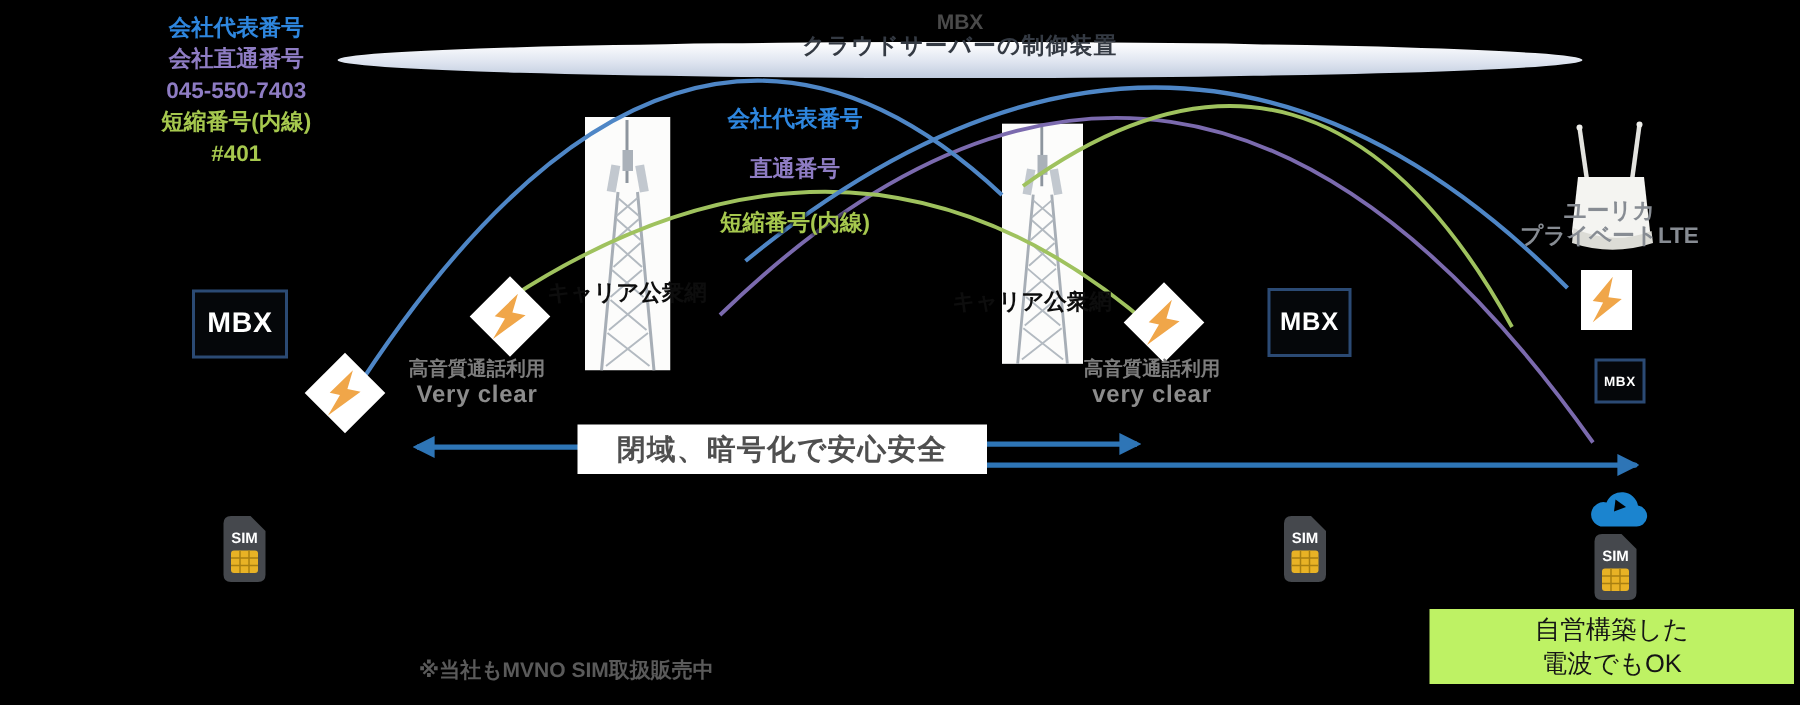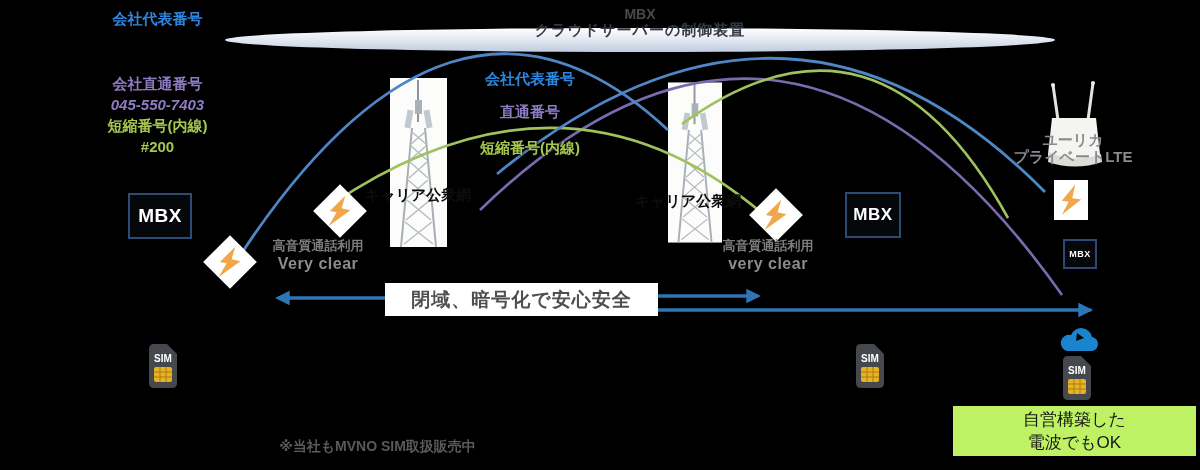--- a/index.html
+++ b/index.html
@@ -47,24 +47,24 @@
       </linearGradient>
     </defs>
     <ellipse cx="640" cy="40" rx="415" ry="12" fill="url(#gEllipse)"></ellipse>
   </svg>
 
   <div class="abs ctr cloud-title" style="left:540px;top:6px;width:200px;z-index:3;">MBX</div>
   <div class="abs ctr cloud-subtitle" style="left:440px;top:21px;width:400px;z-index:3;">クラウドサーバーの制御装置</div>
 
   <div class="abs ctr" style="left:55px;top:8px;width:205px;z-index:3;">
     <div class="phone-line" style="color: rgb(46, 134, 222);">会社代表番号</div>
-    <div class="phone-line" style="color: rgb(142, 124, 195); margin-top: 44px;">会社直通番号</div>
-    <div class="phone-line" style="color: rgb(142, 124, 195); font-style: italic;">045-550-7403</div>
+    <div class="phone-line" style="color: rgb(142, 124, 195);">会社直通番号</div>
+    <div class="phone-line" style="color: rgb(142, 124, 195);">045-550-7403</div>
     <div class="phone-line" style="color: rgb(166, 200, 78);">短縮番号(内線)</div>
-    <div class="phone-line" style="color: rgb(166, 200, 78);">#200</div>
+    <div class="phone-line" style="color: rgb(166, 200, 78);">#401</div>
   </div>
 
   <div class="abs" style="left:390px;top:78px;z-index:1;">
     <svg width="57" height="169" viewBox="0 0 57 169">
       <rect width="57" height="169" fill="#fcfcfb"></rect>
       <line x1="28" y1="2" x2="28" y2="44" stroke="#8d959e" stroke-width="2"></line>
       <rect x="25" y="22" width="7" height="14" fill="#aab1b9"></rect>
       <rect x="16" y="32" width="6" height="18" fill="#c2c8cf" transform="rotate(10 19 41)"></rect>
       <rect x="35" y="32" width="6" height="18" fill="#c2c8cf" transform="rotate(-10 38 41)"></rect>
       <line x1="22" y1="50" x2="11" y2="169" stroke="#a7aeb6" stroke-width="2"></line>

